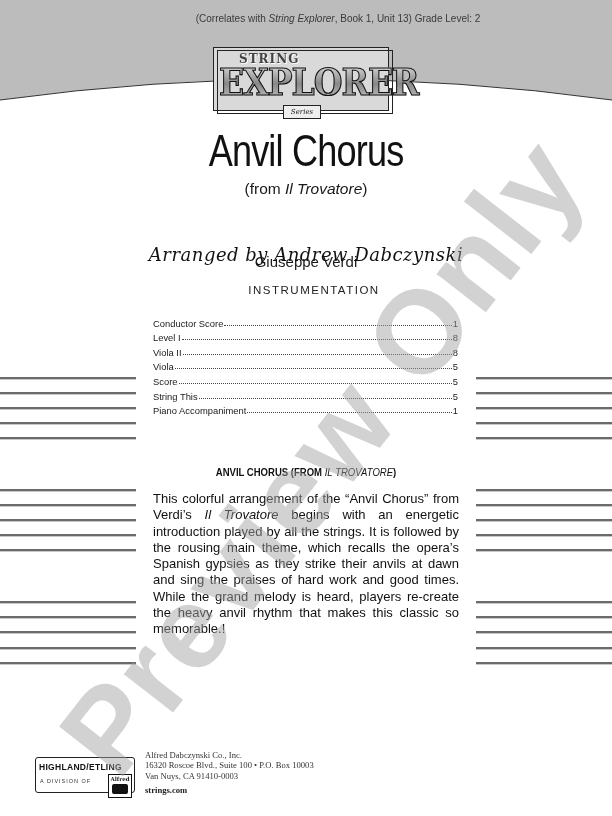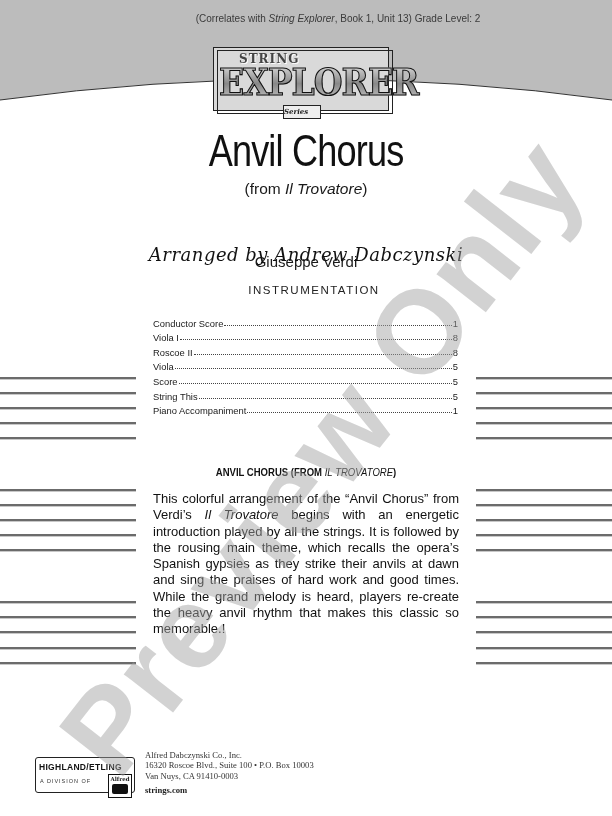--- a/index.html
+++ b/index.html
@@ -8,21 +8,21 @@
   #header-band{position:absolute;left:0;top:0;width:612px;height:110px;}
   #correlates{position:absolute;left:0;top:13px;width:612px;text-align:center;font-size:10px;color:#3a3a3a;padding-left:32px;}
   #correlates i{font-style:italic;}
   #logo{position:absolute;left:213px;top:47px;width:180px;height:70px;}
   .logo-outer{position:absolute;left:0;top:0;width:174px;height:62px;border:1.5px solid #222;background:#d9d9d9;}
   .logo-inner{position:absolute;left:4px;top:3px;width:174px;height:62px;border:1.5px solid #222;}
   .logo-string{position:absolute;left:26px;top:5px;font-family:"DejaVu Serif",serif;font-size:12px;font-weight:bold;letter-spacing:1px;color:#444;text-shadow:1px 1px 0 #fff;}
   .logo-explorer{position:absolute;left:6px;top:12px;font-family:"DejaVu Serif",serif;font-size:33px;font-weight:bold;letter-spacing:-1px;color:#6a6a6a;
      background:linear-gradient(#f2f2f2,#888 55%,#cfcfcf);-webkit-background-clip:text;background-clip:text;-webkit-text-fill-color:transparent;
      -webkit-text-stroke:1px #111;transform:scaleY(1.15);transform-origin:top left;}
-  .logo-series{position:absolute;left:70px;top:58px;width:36px;height:12px;border:1px solid #222;background:#eee;font-family:"DejaVu Serif",serif;font-style:italic;font-weight:bold;font-size:7px;line-height:12px;color:#222;}
+  .logo-series{position:absolute;left:70px;top:58px;width:36px;height:12px;border:1px solid #222;background:#eee;font-family:"DejaVu Serif",serif;font-style:italic;font-weight:normal;font-size:7px;text-align:center;line-height:12px;color:#222;}
   #title{position:absolute;left:0;top:126px;width:612px;text-align:center;font-family:"Liberation Sans Narrow","Liberation Sans",sans-serif;font-size:44px;letter-spacing:-1px;transform:scaleX(0.82);transform-origin:center;color:#111;}
   #subtitle{position:absolute;left:0;top:180px;width:612px;text-align:center;font-size:15.5px;color:#1a1a1a;}
   #composer{position:absolute;left:0;top:218px;width:612px;text-align:center;font-size:15px;color:#1a1a1a;margin-top:35px;}
   #arranger{position:absolute;left:0;top:244px;width:612px;text-align:center;font-family:"DejaVu Serif",serif;font-style:italic;font-weight:normal;font-size:18px;letter-spacing:0.5px;color:#111;}
   #instr-heading{position:absolute;left:0;top:284px;width:612px;text-align:center;font-size:11.5px;letter-spacing:1.5px;color:#222;padding-left:8px;}
   #instr-list{position:absolute;left:153px;top:314px;width:305px;font-size:9.4px;}
   .instr-row{display:flex;align-items:flex-end;height:14.6px;}
   .instr-name{white-space:nowrap;}
   .leader{flex:1;border-bottom:1px dotted #444;margin:0 1px 3px 1px;}
   .instr-count{white-space:nowrap;}
@@ -114,26 +114,26 @@
 
 <div id="instr-heading">INSTRUMENTATION</div>
 
 <div id="instr-list">
   <div class="instr-row">
       <span class="instr-name">Conductor Score</span>
       <span class="leader"></span>
       <span class="instr-count">1</span>
     </div>
   <div class="instr-row">
-      <span class="instr-name">Viola I</span>
+      <span class="instr-name">Level I</span>
       <span class="leader"></span>
       <span class="instr-count">8</span>
     </div>
   <div class="instr-row">
-      <span class="instr-name">Roscoe II</span>
+      <span class="instr-name">Viola II</span>
       <span class="leader"></span>
       <span class="instr-count">8</span>
     </div>
   <div class="instr-row">
       <span class="instr-name">Viola</span>
       <span class="leader"></span>
       <span class="instr-count">5</span>
     </div>
   <div class="instr-row">
       <span class="instr-name">Score</span>

